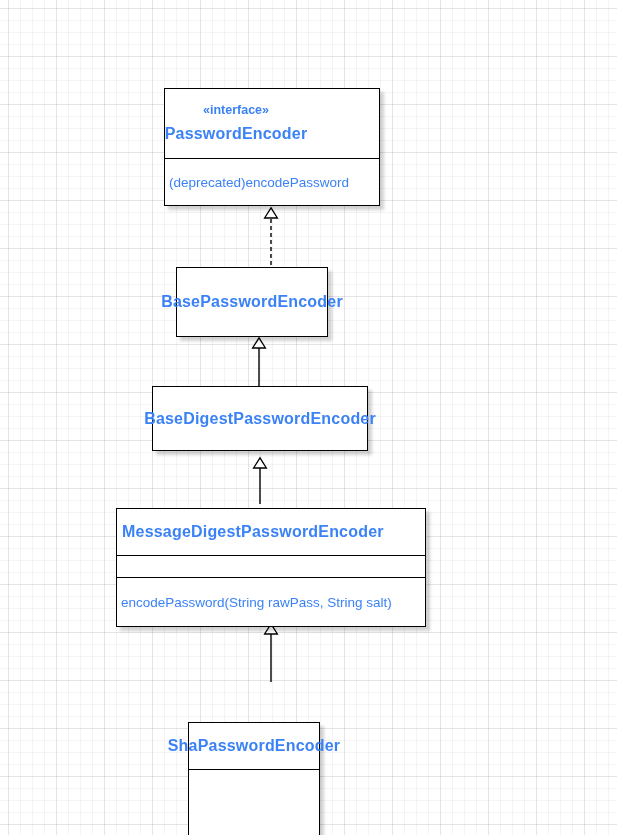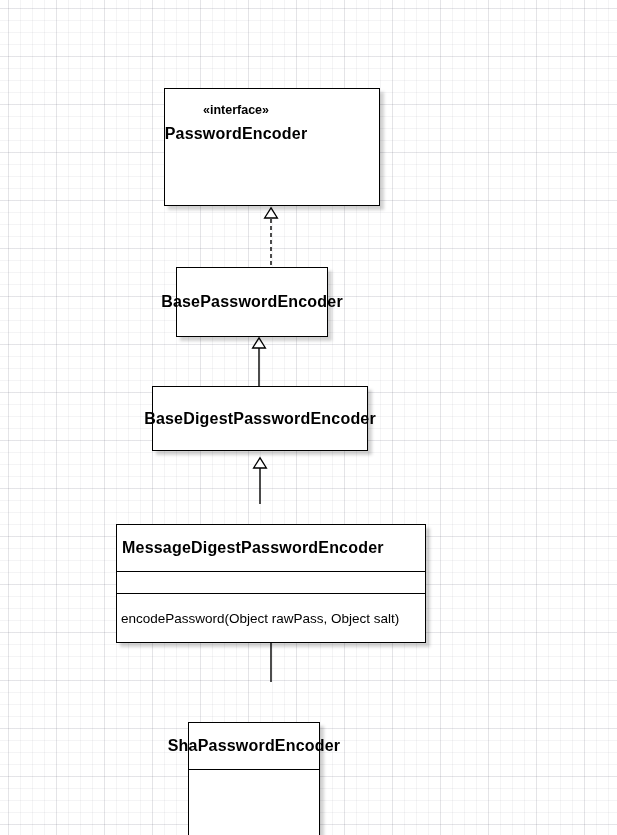--- a/index.html
+++ b/index.html
@@ -3,21 +3,21 @@
 <meta charset="utf-8">
 <style>
   * { margin: 0; padding: 0; box-sizing: border-box; }
   html, body { background: #ffffff; }
   .stage {
     position: relative;
     width: 617px;
     height: 835px;
     overflow: hidden;
     font-family: "Liberation Sans", "DejaVu Sans", sans-serif;
-    color: #000000;
+    color: #3b82f6;
     background-color: #ffffff;
     background-image:
       linear-gradient(to right, rgba(90,90,110,0.10) 1px, transparent 1px),
       linear-gradient(to bottom, rgba(90,90,110,0.10) 1px, transparent 1px),
       linear-gradient(to right, rgba(90,90,110,0.065) 1px, transparent 1px),
       linear-gradient(to bottom, rgba(90,90,110,0.065) 1px, transparent 1px);
     background-size: 48px 48px, 48px 48px, 12px 12px, 12px 12px;
     background-position: 8px 8px, 8px 8px, 8px 8px, 8px 8px;
   }
   .edges { position: absolute; left: 0; top: 0; width: 617px; height: 835px; }
@@ -76,40 +76,41 @@
       <line class="edge-line" x1="271" y1="634" x2="271" y2="682"></line>
       <polygon class="tri" points="271,623.8 264.6,634 277.4,634"></polygon>
     </g>
   </svg>
 
   <div class="uml-box" style="left:164px; top:88px; width:216px; height:118px;">
     <div class="cmp title-cmp" style="height:69px; padding-right:72px;">
       <div class="stereotype">«interface»</div>
       <div class="cls-name">PasswordEncoder</div>
     </div>
+    <div class="cmp member-cmp">(deprecated)encodePassword</div>
   </div>
 
   <div class="uml-box" style="left:176px; top:267px; width:152px; height:70px;">
     <div class="cmp title-cmp" style="flex:1;">
       <div class="cls-name">BasePasswordEncoder</div>
     </div>
   </div>
 
   <div class="uml-box" style="left:152px; top:386px; width:216px; height:65px;">
     <div class="cmp title-cmp" style="flex:1;">
       <div class="cls-name">BaseDigestPasswordEncoder</div>
     </div>
   </div>
 
-  <div class="uml-box" style="left:116px; top:524px; width:310px; height:119px;">
+  <div class="uml-box" style="left:116px; top:508px; width:310px; height:119px;">
     <div class="cmp title-cmp title-left" style="height:46px;">
       <div class="cls-name">MessageDigestPasswordEncoder</div>
     </div>
     <div class="cmp empty-cmp" style="height:22px;"></div>
-    <div class="cmp member-cmp">encodePassword(Object rawPass, Object salt)</div>
+    <div class="cmp member-cmp">encodePassword(String rawPass, String salt)</div>
   </div>
 
   <div class="uml-box" style="left:188px; top:682px; width:132px; height:118px;margin-top:40px;">
     <div class="cmp title-cmp" style="height:46px;">
       <div class="cls-name">ShaPasswordEncoder</div>
     </div>
     <div class="cmp empty-cmp" style="height:22px;"></div>
   </div>
 
 </div>

